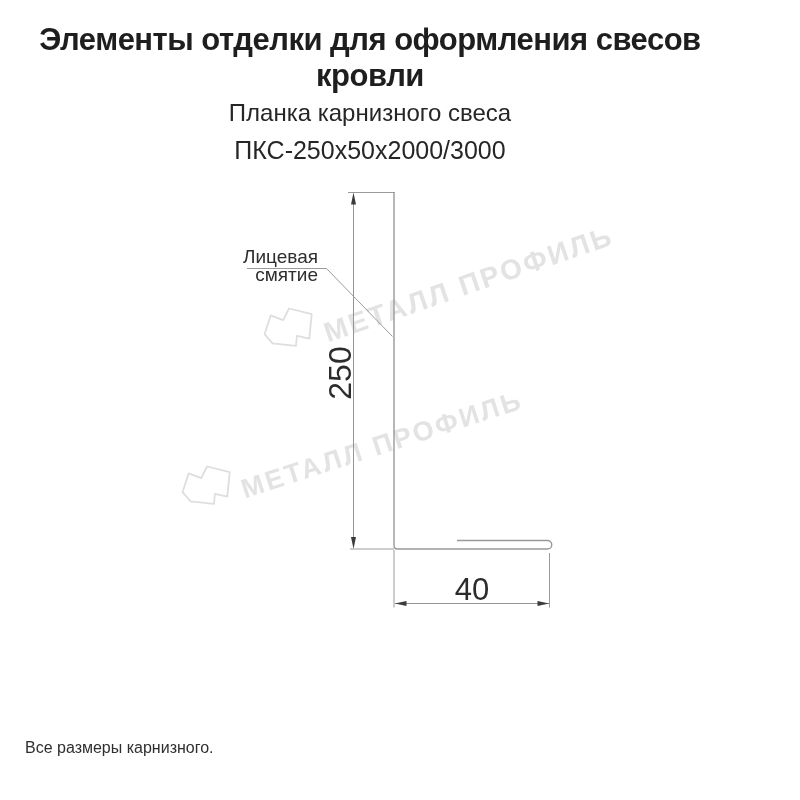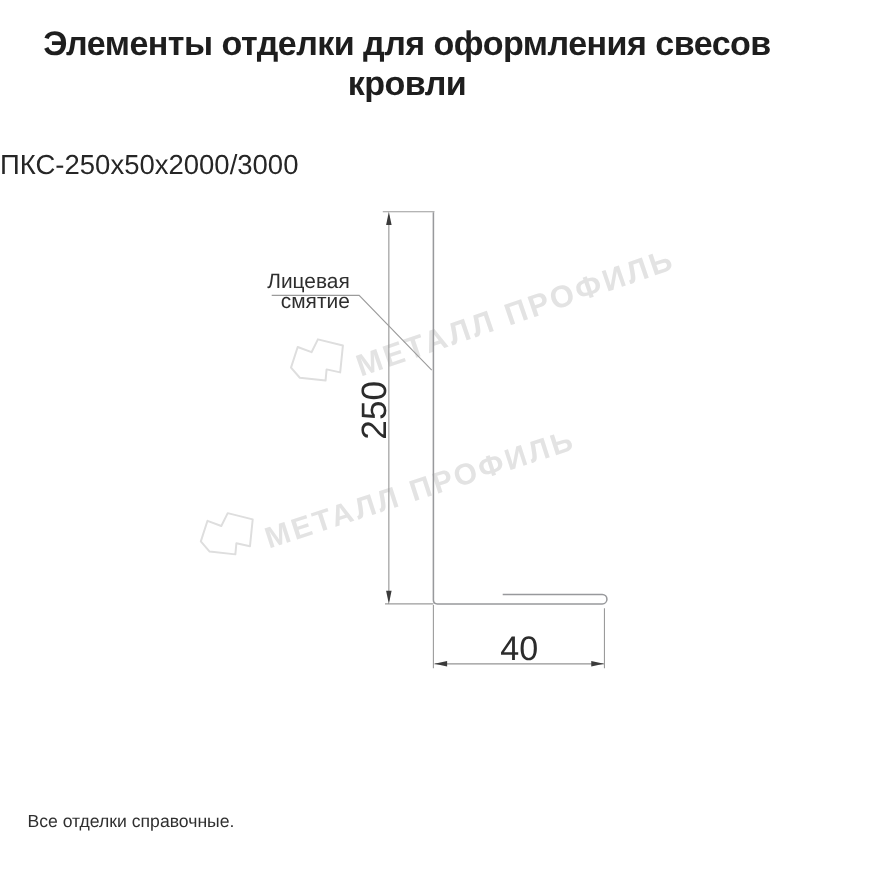--- a/index.html
+++ b/index.html
@@ -28,20 +28,21 @@
     top: 99px; left: 0; right: 0;
     text-align: center;
     font-size: 24px;
     font-weight: 400;
     color: #262626;
     z-index: 3;
   }
   .product-sku {
     position: absolute;
     top: 136px; left: 0; right: 0;
+    text-align: center;
     font-size: 25px;
     font-weight: 400;
     color: #262626;
     z-index: 3;
   }
 
   
   .wm-text {
     position: absolute;
     white-space: nowrap;
@@ -107,20 +108,21 @@
     color: #2f2f2f;
     z-index: 3;
   }
 </style>
 </head>
 <body>
 
 <div class="sheet">
 
   <h1 class="title">Элементы отделки для оформления свесов кровли</h1>
+  <div class="product-name">Планка карнизного свеса</div>
   <div class="product-sku">ПКС-250х50х2000/3000</div>
 
   <svg class="wm-logo wm-logo-1" width="60" height="45" viewBox="0 0 60 44">
     <path d="M4,26 L12,8 L24,14 L31,3 L53,11 L48,35 L36,31 L34,41 L11,36 Z" fill="none" stroke="#dedede" stroke-width="1.8" stroke-linejoin="round"></path>
   </svg>
   <div class="wm-text wm-text-1">МЕТАЛЛ ПРОФИЛЬ</div>
 
   <svg class="wm-logo wm-logo-2" width="60" height="45" viewBox="0 0 60 44">
     <path d="M4,26 L12,8 L24,14 L31,3 L53,11 L48,35 L36,31 L34,41 L11,36 Z" fill="none" stroke="#dedede" stroke-width="1.8" stroke-linejoin="round"></path>
   </svg>
@@ -148,16 +150,16 @@
 
   <div class="dim-label dim-height">250</div>
   <div class="dim-label dim-width">40</div>
 
   <div class="face-side-label">
     <div>Лицевая</div>
     <div>смятие</div>
   </div>
 
   <div class="notes">
-    <div>Все отделки справочные.</div>
+    <div>Все размеры карнизного.</div>
   </div>
 
 </div>
 
 </body></html>

